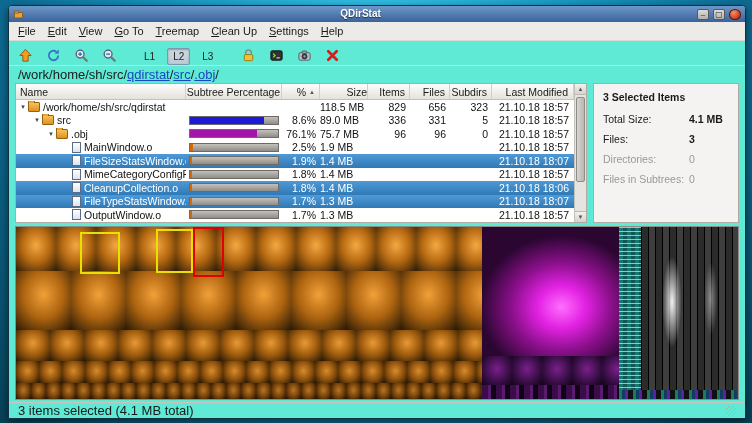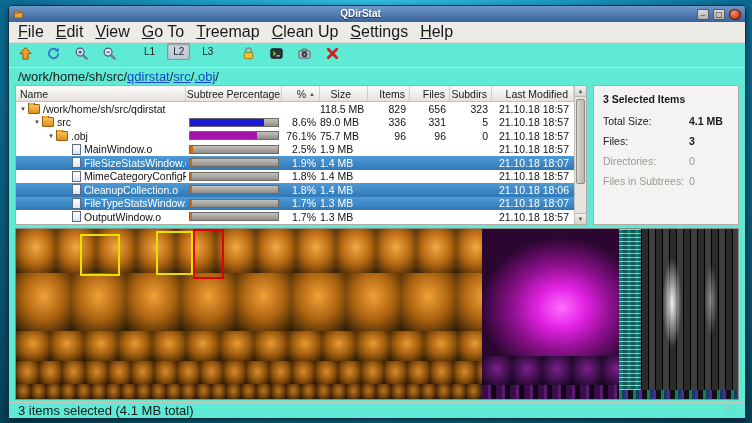--- a/index.html
+++ b/index.html
@@ -15,25 +15,25 @@
     display:flex;flex-direction:column;overflow:hidden;
   }
   
   .titlebar{flex:0 0 16px;background:linear-gradient(#6d97c9,#3b639b);display:flex;align-items:center;padding:0 4px;gap:4px}
   .titlebar .appicon{width:11px;height:11px;flex:0 0 auto}
   .titlebar .title{flex:1;text-align:center;color:#fff;font-size:10px;font-weight:bold;text-shadow:0 1px 1px rgba(0,0,0,.6);line-height:16px}
   .winbtn{width:12px;height:11px;border-radius:2px;background:linear-gradient(#dcdcd8,#b3b1ac);border:1px solid #55585c;
     color:#222;font-size:8px;line-height:9px;text-align:center;box-sizing:border-box}
   .winbtn.close{border-radius:50%;background:radial-gradient(circle at 35% 30%, #f4926c, #cf4a2a 60%, #8f2410);border-color:#5e1405;color:#fff}
   
-  .menubar{flex:0 0 18px;display:flex;align-items:center;padding:0 3px;font-size:16px;color:#1a1a1a;border-bottom:1px solid #dad8d4;background:#ecebe8}
+  .menubar{flex:0 0 18px;display:flex;align-items:center;padding:0 3px;font-size:11px;color:#1a1a1a;border-bottom:1px solid #dad8d4;background:#ecebe8}
   .menu-item{padding:1px 6px;border-radius:2px}
   .menu-item u{text-decoration:underline}
   
-  .toolbar{flex:0 0 24px;display:flex;align-items:flex-start;gap:6px;padding:0 5px;border-bottom:1px solid #dad8d4}
+  .toolbar{flex:0 0 24px;display:flex;align-items:flex-end;gap:6px;padding:0 5px;border-bottom:1px solid #dad8d4}
   .tbtn{width:22px;height:20px;display:flex;align-items:center;justify-content:center;border-radius:2px;box-sizing:border-box}
   .tbtn svg{width:15px;height:15px}
   .lbtn{font-size:10px;color:#222;padding:2px 5px;border:1px solid transparent;border-radius:2px}
   .lbtn.pressed{background:linear-gradient(#cfd9e2,#bccad6);border-color:#7d97ae;box-shadow:inset 0 1px 2px rgba(0,0,0,.3)}
   .tsep{width:6px}
   
   .breadcrumb{flex:0 0 14px;font-size:13px;padding:1px 9px;white-space:nowrap;color:#1a1a1a}
   .crumb-link{color:#1947c0;text-decoration:underline}
   
   .content{flex:0 0 138px;display:flex;gap:6px;padding:0 6px;box-sizing:border-box}
@@ -41,21 +41,21 @@
   .treecols{flex:1;display:flex;flex-direction:column;overflow:hidden}
   .thead{flex:0 0 15px;display:flex;background:linear-gradient(#fdfdfc,#e5e2dc);border-bottom:1px solid #c4c1ba;font-size:10.5px;color:#1a1a1a}
   .th{display:flex;align-items:center;padding:0 4px;border-right:1px solid #d2cfc8;box-sizing:border-box;white-space:nowrap;overflow:hidden}
   .sortglyph{font-size:6px;margin-left:3px;color:#555}
   .rows{flex:1;overflow:hidden}
   .row{display:flex;height:13.5px;align-items:center;font-size:10.5px;color:#111;white-space:nowrap}
   .row.selected{background:linear-gradient(#4f9ad6,#2e79b6);color:#fff}
   .c-name{flex:1;display:flex;align-items:center;overflow:hidden;min-width:0}
   .c-bar{width:96px;display:flex;align-items:center;box-sizing:border-box;padding:0 3px}
   .c-pct{width:38px;text-align:right;padding-right:4px;box-sizing:border-box}
-  .c-size{width:48px;text-align:left;padding-right:16px;box-sizing:border-box}
+  .c-size{width:48px;text-align:left;padding-right:0;box-sizing:border-box}
   .c-items{width:42px;text-align:right;padding-right:4px;box-sizing:border-box}
   .c-files{width:40px;text-align:right;padding-right:4px;box-sizing:border-box}
   .c-sub{width:42px;text-align:right;padding-right:4px;box-sizing:border-box}
   .c-mod{width:82px;text-align:right;padding-right:5px;box-sizing:border-box}
   .th.c-bar{justify-content:center}
   .th.c-pct,.th.c-size,.th.c-items,.th.c-files,.th.c-sub,.th.c-mod{justify-content:flex-end}
   .expander{width:10px;font-size:7px;color:#444;text-align:center;flex:0 0 auto}
   .row.selected .expander{color:#fff}
   .ficon{flex:0 0 auto;width:12px;height:10px;margin-right:3px;position:relative}
   .ficon.folder{background:linear-gradient(#f7c35a,#e08f1e);border:1px solid #96600c;border-radius:1px;box-sizing:border-box}

